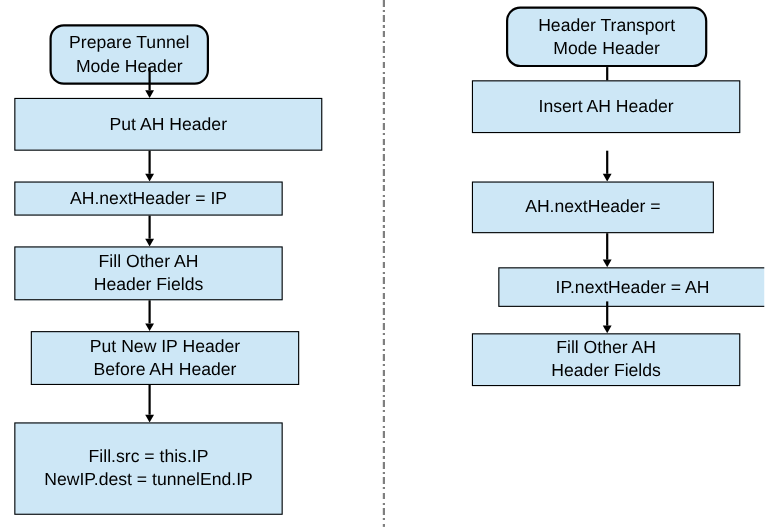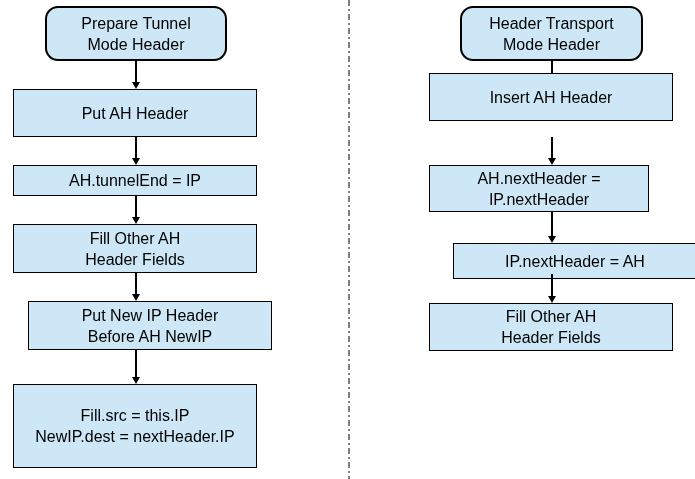--- a/index.html
+++ b/index.html
@@ -66,71 +66,71 @@
 </style>
 </head>
 <body>
 
 <div class="canvas">
 
   <div class="divider"></div>
 
   <div>
 
-    <div class="node rounded" style="left:45px;top:6px;width:182px;height:55px">
+    <div class="node rounded" style="left:45px;top:22px;width:145px;height:55px">
       <div class="line">Prepare Tunnel</div>
       <div class="line">Mode Header</div>
     </div>
 
     <div class="arrow" style="left:131px;top:61px;height:28px">
       <div class="arrow-stem"></div>
       <div class="arrow-head"></div>
     </div>
 
-    <div class="node" style="left:13px;top:89px;width:244px;height:48px">
+    <div class="node" style="left:13px;top:89px;width:280px;height:48px">
       <div class="line">Put AH Header</div>
     </div>
 
     <div class="arrow" style="left:131px;top:137px;height:28px">
       <div class="arrow-stem"></div>
       <div class="arrow-head"></div>
     </div>
 
     <div class="node" style="left:13px;top:165px;width:244px;height:31px">
-      <div class="line">AH.tunnelEnd = IP</div>
+      <div class="line">AH.nextHeader = IP</div>
     </div>
 
     <div class="arrow" style="left:131px;top:196px;height:28px">
       <div class="arrow-stem"></div>
       <div class="arrow-head"></div>
     </div>
 
     <div class="node" style="left:13px;top:224px;width:244px;height:49px">
       <div class="line">Fill Other AH</div>
       <div class="line">Header Fields</div>
     </div>
 
     <div class="arrow" style="left:131px;top:273px;height:28px">
       <div class="arrow-stem"></div>
       <div class="arrow-head"></div>
     </div>
 
     <div class="node" style="left:28px;top:301px;width:244px;height:49px">
       <div class="line">Put New IP Header</div>
-      <div class="line">Before AH NewIP</div>
+      <div class="line">Before AH Header</div>
     </div>
 
     <div class="arrow" style="left:131px;top:350px;height:34px">
       <div class="arrow-stem"></div>
       <div class="arrow-head"></div>
     </div>
 
     <div class="node" style="left:13px;top:384px;width:244px;height:84px">
       <div class="line">Fill.src = this.IP</div>
-      <div class="line">NewIP.dest = nextHeader.IP</div>
+      <div class="line">NewIP.dest = tunnelEnd.IP</div>
     </div>
 
   </div>
 
   <div>
 
     <div class="node rounded" style="left:460px;top:6px;width:183px;height:55px">
       <div class="line">Header Transport</div>
       <div class="line">Mode Header</div>
     </div>
@@ -144,21 +144,20 @@
       <div class="line">Insert AH Header</div>
     </div>
 
     <div class="arrow" style="left:547px;top:137px;height:28px">
       <div class="arrow-stem"></div>
       <div class="arrow-head"></div>
     </div>
 
     <div class="node" style="left:429px;top:165px;width:220px;height:47px">
       <div class="line">AH.nextHeader =</div>
-      <div class="line">IP.nextHeader</div>
     </div>
 
     <div class="arrow" style="left:547px;top:212px;height:31px">
       <div class="arrow-stem"></div>
       <div class="arrow-head"></div>
     </div>
 
     <div class="node" style="left:453px;top:243px;width:244px;height:36px">
       <div class="line">IP.nextHeader = AH</div>
     </div>

